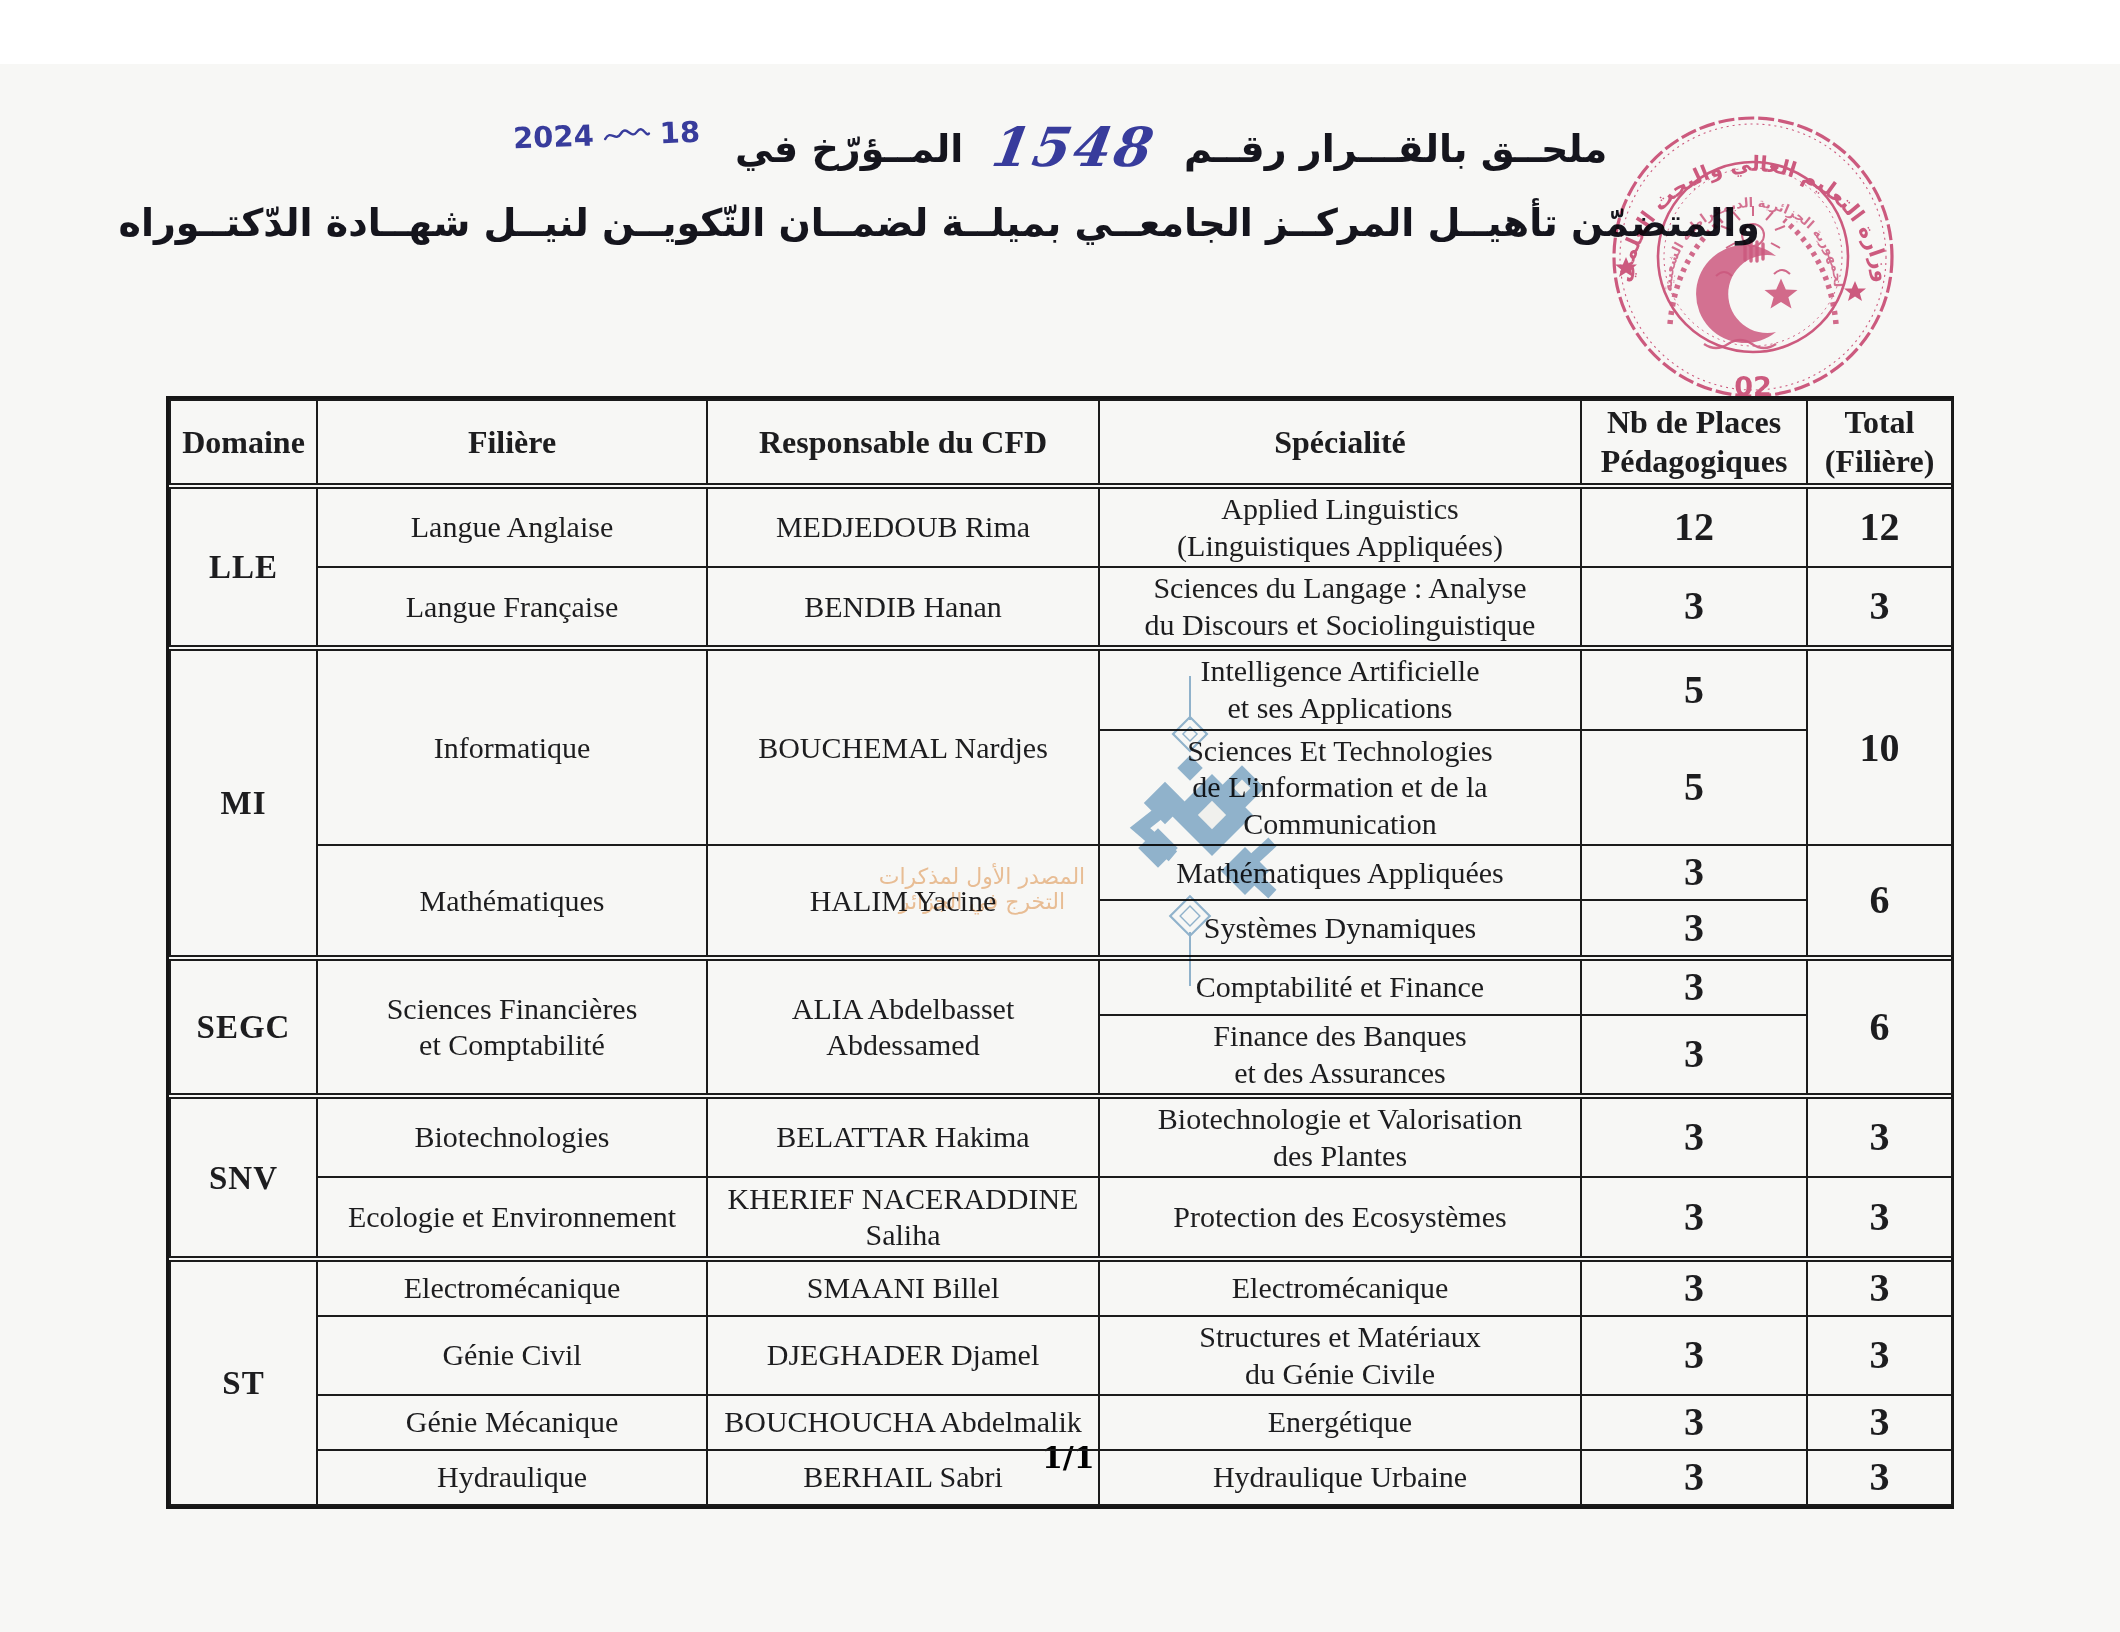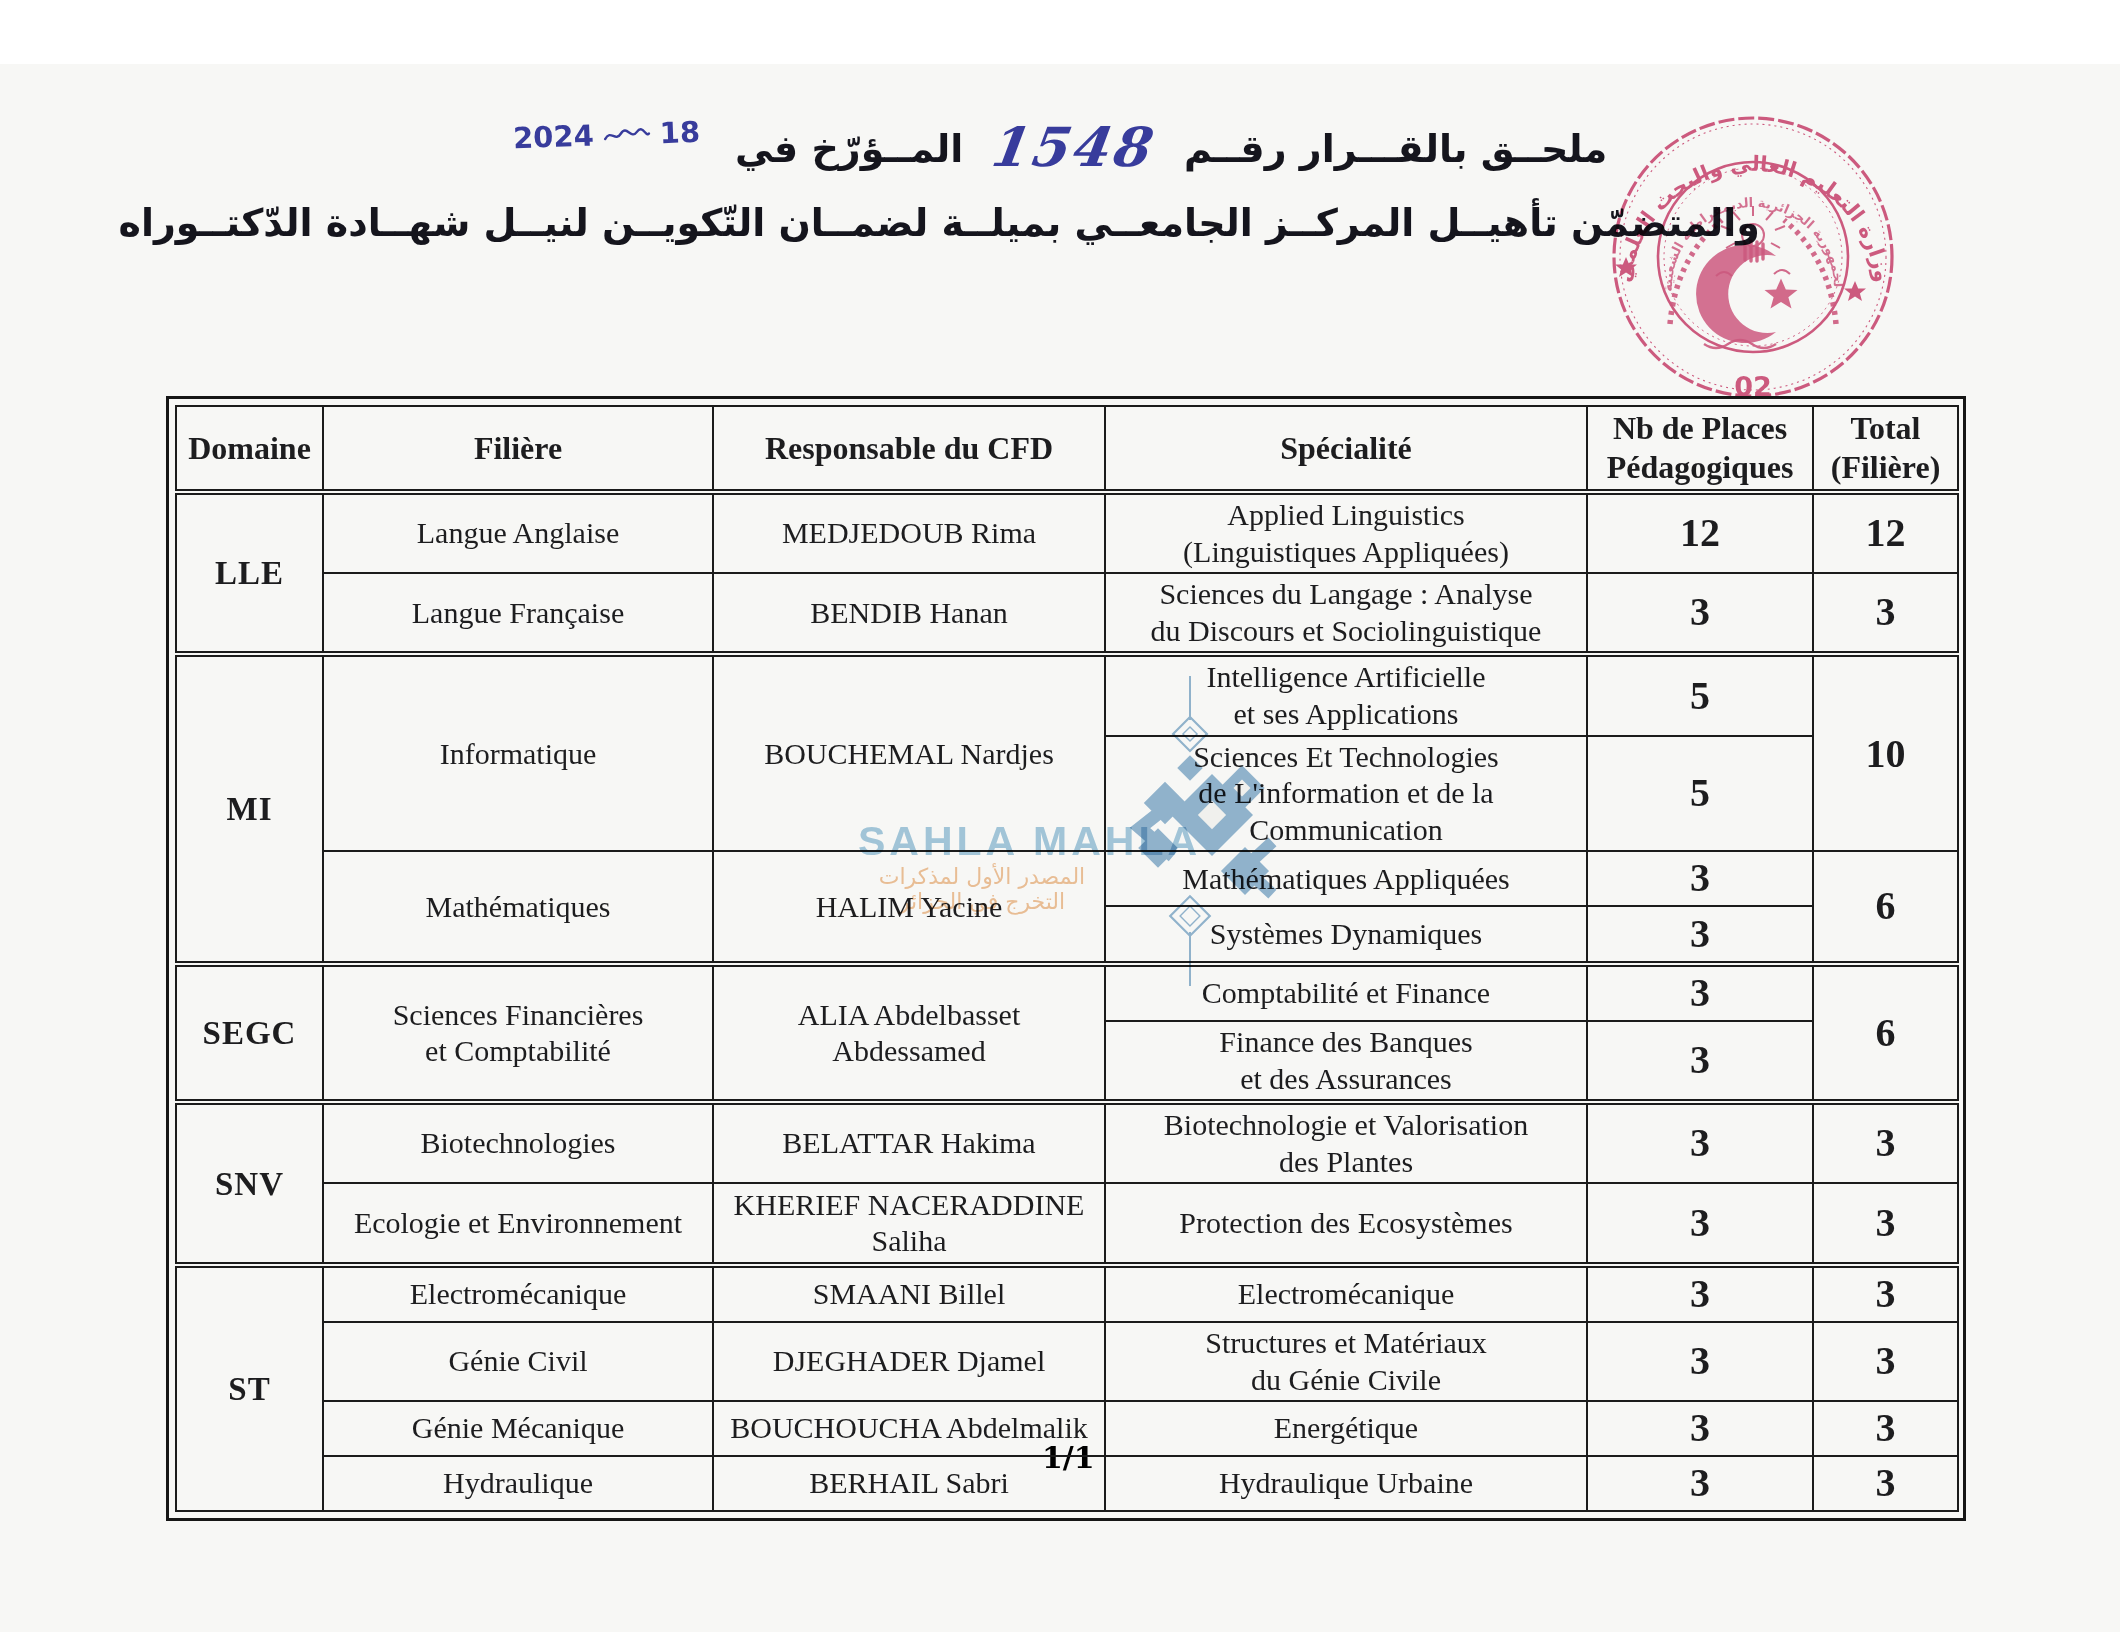--- a/index.html
+++ b/index.html
@@ -17,21 +17,21 @@
            font-size:29px;font-weight:bold;transform:translateY(-17px) rotate(-2deg);margin-right:22px;}
   .years-ltr{direction:ltr;unicode-bidi:bidi-override;display:inline-block;margin-left:10px;
              font-family:"DejaVu Serif",serif;font-size:40px;font-weight:bold;letter-spacing:1px;}
 
   
   .stamp{position:absolute;left:1604px;top:108px;width:298px;height:298px;
          mix-blend-mode:multiply;opacity:.93;}
 
   
   .table-frame{position:absolute;left:166px;top:396px;width:1782px;border:3px solid #161616;
-               padding:6px;background:transparent;z-index:2;}
+               padding:0;background:transparent;z-index:2;}
   table.doc{border-collapse:collapse;table-layout:fixed;width:1782px;background:transparent;}
   .doc th,.doc td{border:2px solid #1b1b1b;text-align:center;vertical-align:middle;
                   padding:2px 6px;white-space:pre-line;line-height:1.22;}
   .doc th{font-size:32px;font-weight:bold;}
   .doc td{font-size:30px;}
   .doc td.dom{font-size:33px;font-weight:bold;letter-spacing:1px;}
   .doc td.num{font-size:40px;font-weight:bold;}
   .doc thead th{border-bottom:6px double #1b1b1b;}
   .doc tr.blk>td{border-top:6px double #1b1b1b;}
 
@@ -233,21 +233,20 @@
           <td>Hydraulique</td>
           <td>BERHAIL Sabri</td>
           <td>Hydraulique Urbaine</td>
           <td class="num">3</td>
           <td class="num">3</td>
         </tr>
       </tbody>
     </table>
   </div>
 
-  <div class="wm-title">SAHLA MAHLA</div>
   <div class="wm-sub">المصدر الأول لمذكرات التخرج في الجزائر</div>
   <svg class="wm-logo" viewBox="0 0 160 310">
     <g fill="#7ea9cb" stroke="#7ea9cb">
       <line x1="62" y1="0" x2="62" y2="44" stroke-width="2" fill="none"></line>
       <rect x="50" y="46" width="24" height="24" transform="rotate(45 62 58)" fill="none" stroke-width="2.2"></rect>
       <rect x="57" y="53" width="10" height="10" transform="rotate(45 62 58)" fill="none" stroke-width="1.4"></rect>
       <rect x="53" y="83" width="18" height="18" transform="rotate(45 62 92)" stroke="none"></rect>
       <rect x="55" y="110" width="58" height="58" transform="rotate(45 84 139)" stroke="none"></rect>
       <rect x="22" y="112" width="30" height="30" transform="rotate(45 37 127)" stroke="none"></rect>
       <rect x="98" y="96" width="32" height="32" transform="rotate(45 114 112)" stroke="none"></rect>

